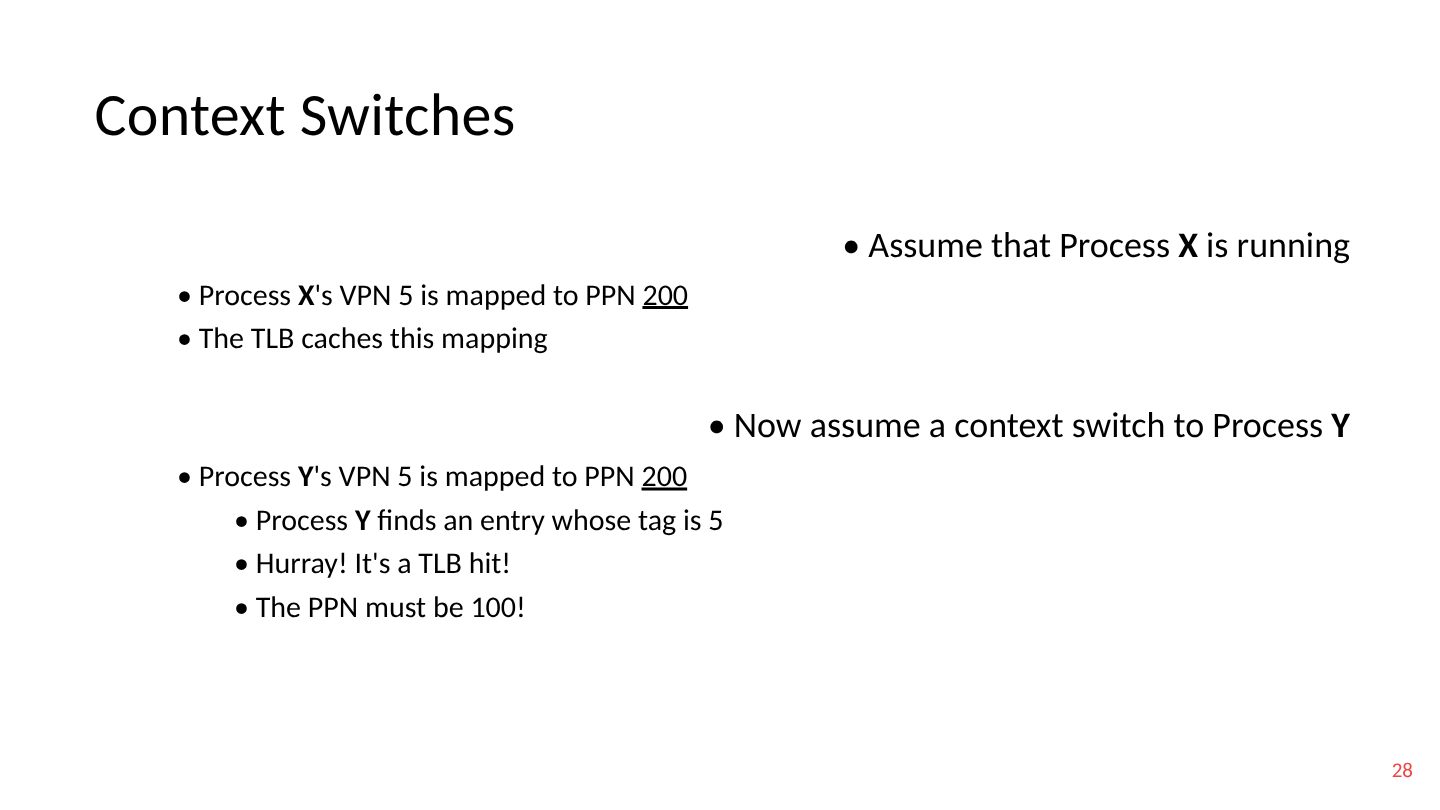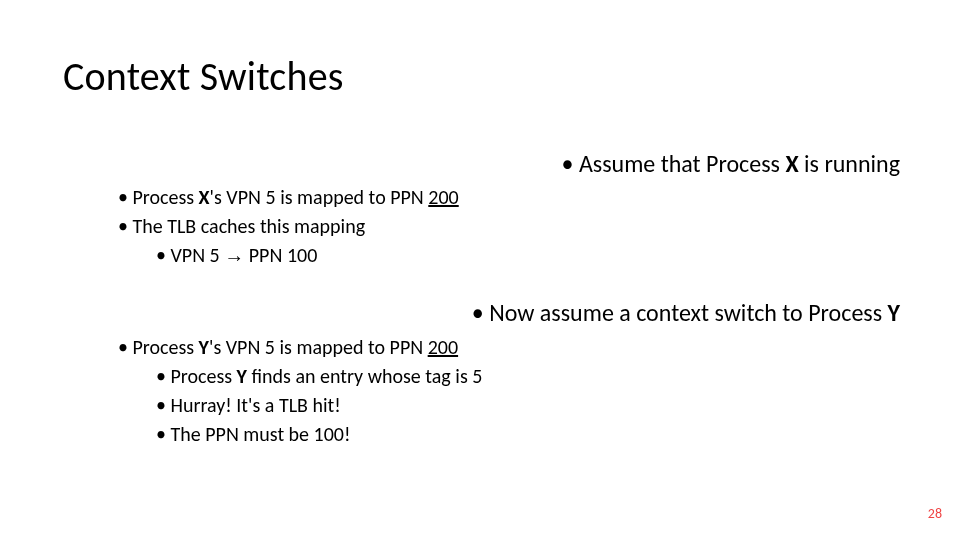--- a/index.html
+++ b/index.html
@@ -79,23 +79,20 @@
     </div>
 
     <div class="l2 bullet">
       <span>Process </span><span class="bold">X</span><span>'s VPN 5 is mapped to PPN </span><span class="under">200</span>
     </div>
 
     <div class="l2 bullet">
       <span>The TLB caches this mapping</span>
     </div>
 
-    <div class="l3 bullet">
-      <span>VPN 5 </span><span class="arrow">→</span><span> PPN 100</span>
-    </div>
 
     <div class="gap"></div>
 
     <div class="l1 bullet">
       <span>Now assume a context switch to Process </span><span class="bold">Y</span>
     </div>
 
     <div class="l2 bullet">
       <span>Process </span><span class="bold">Y</span><span>'s VPN 5 is mapped to PPN </span><span class="under">200</span>
     </div>

